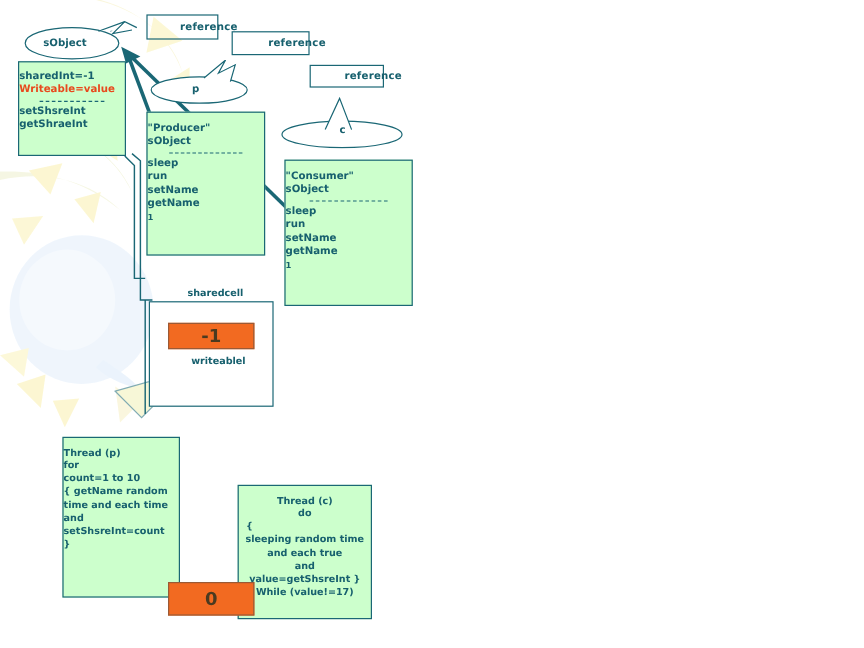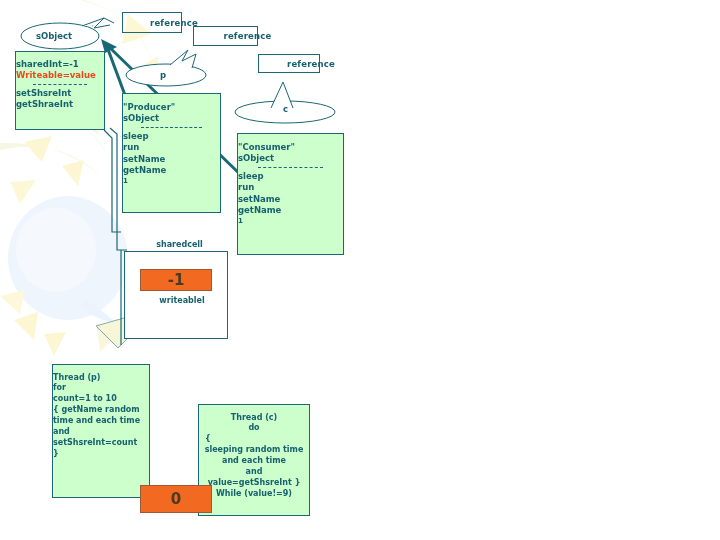--- a/index.html
+++ b/index.html
@@ -199,22 +199,22 @@
     <span class="ln">and</span>
     <span class="ln">setShsreInt=count</span>
     <span class="ln">}</span>
   </div>
 
   <div class="node greenbox" style="left:198px;top:364px;width:112px;height:112px;padding-top:6px;font-size:8px;text-align:center;margin-top:40px;">
     <span class="ln">Thread (c)</span>
     <span class="ln">do</span>
     <span class="ln" style="text-align:left;padding-left:6px;">{</span>
     <span class="ln">sleeping random time</span>
-    <span class="ln">and each time</span>
+    <span class="ln">and each true</span>
     <span class="ln">and</span>
     <span class="ln">value=getShsreInt }</span>
-    <span class="ln">While (value!=9)</span>
+    <span class="ln">While (value!=17)</span>
   </div>
 
   <div class="caption" style="left:148px;top:499px;width:56px;">sum</div>
   <div class="valuebox big" style="left:140px;top:485px;width:72px;height:28px;">0</div>
 
 </div>
 
 </body></html>

